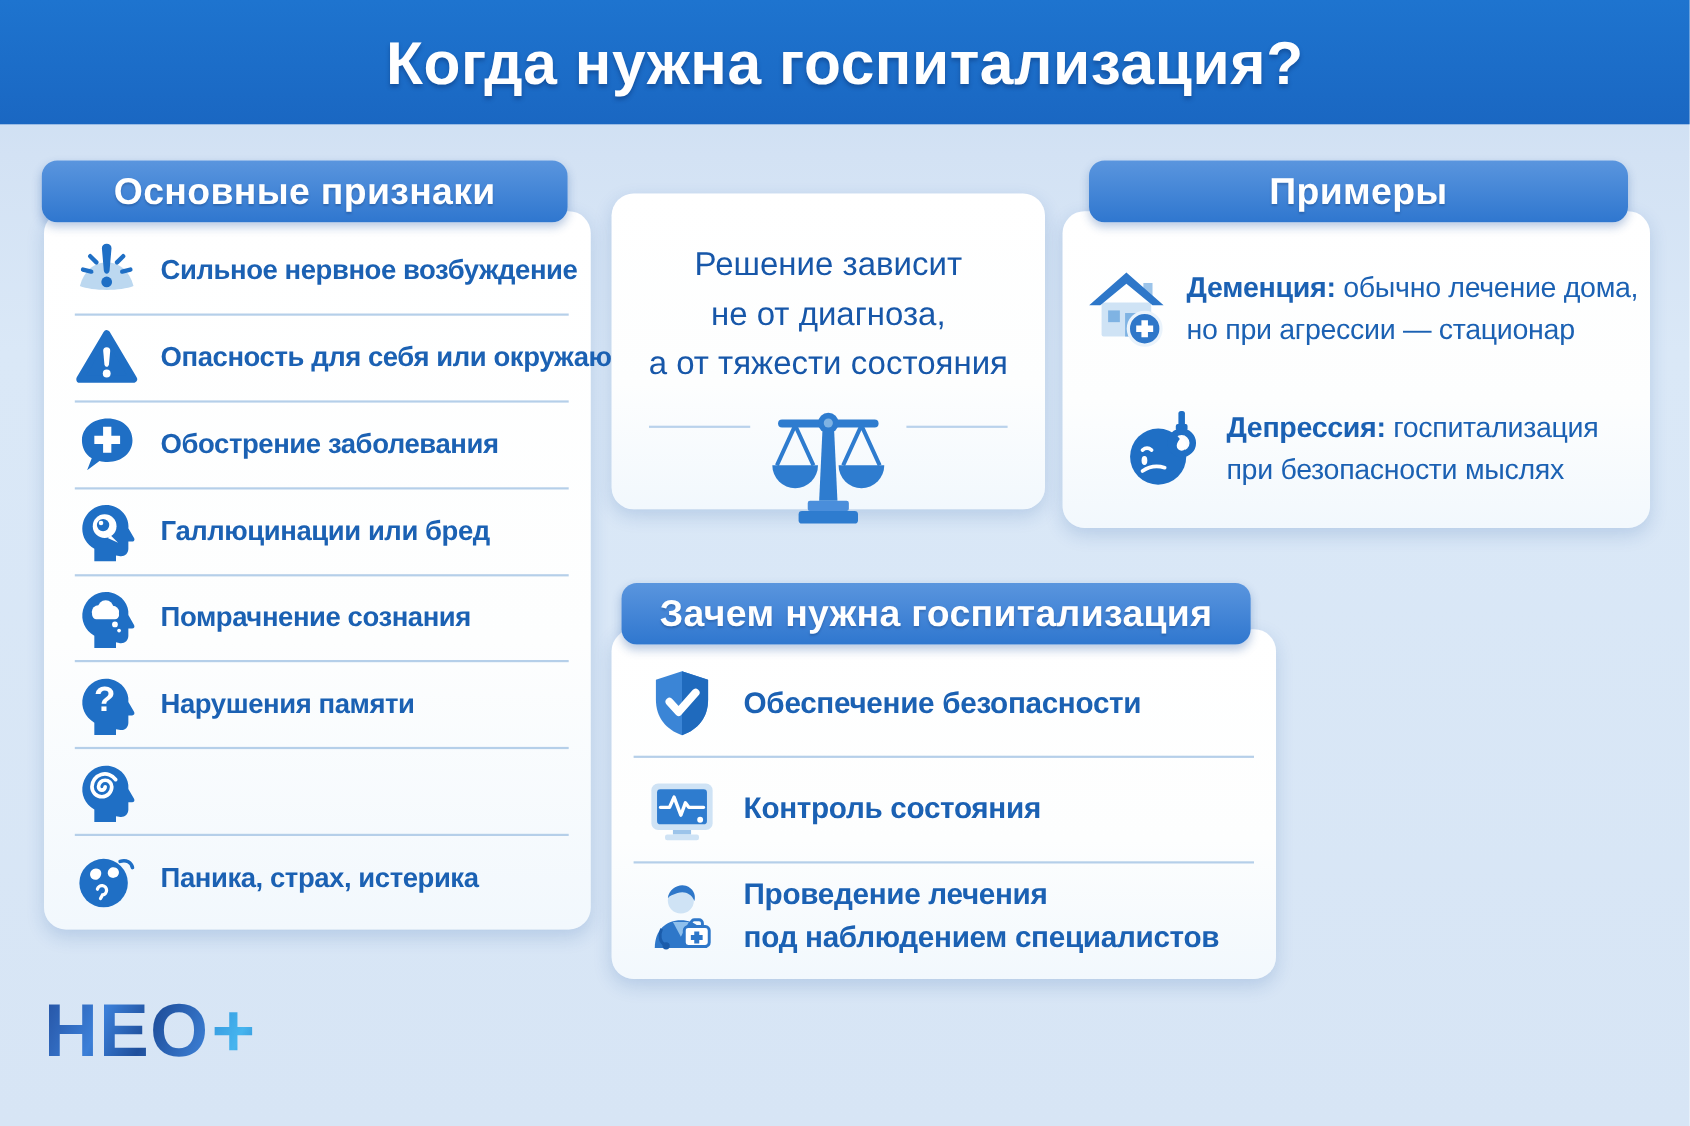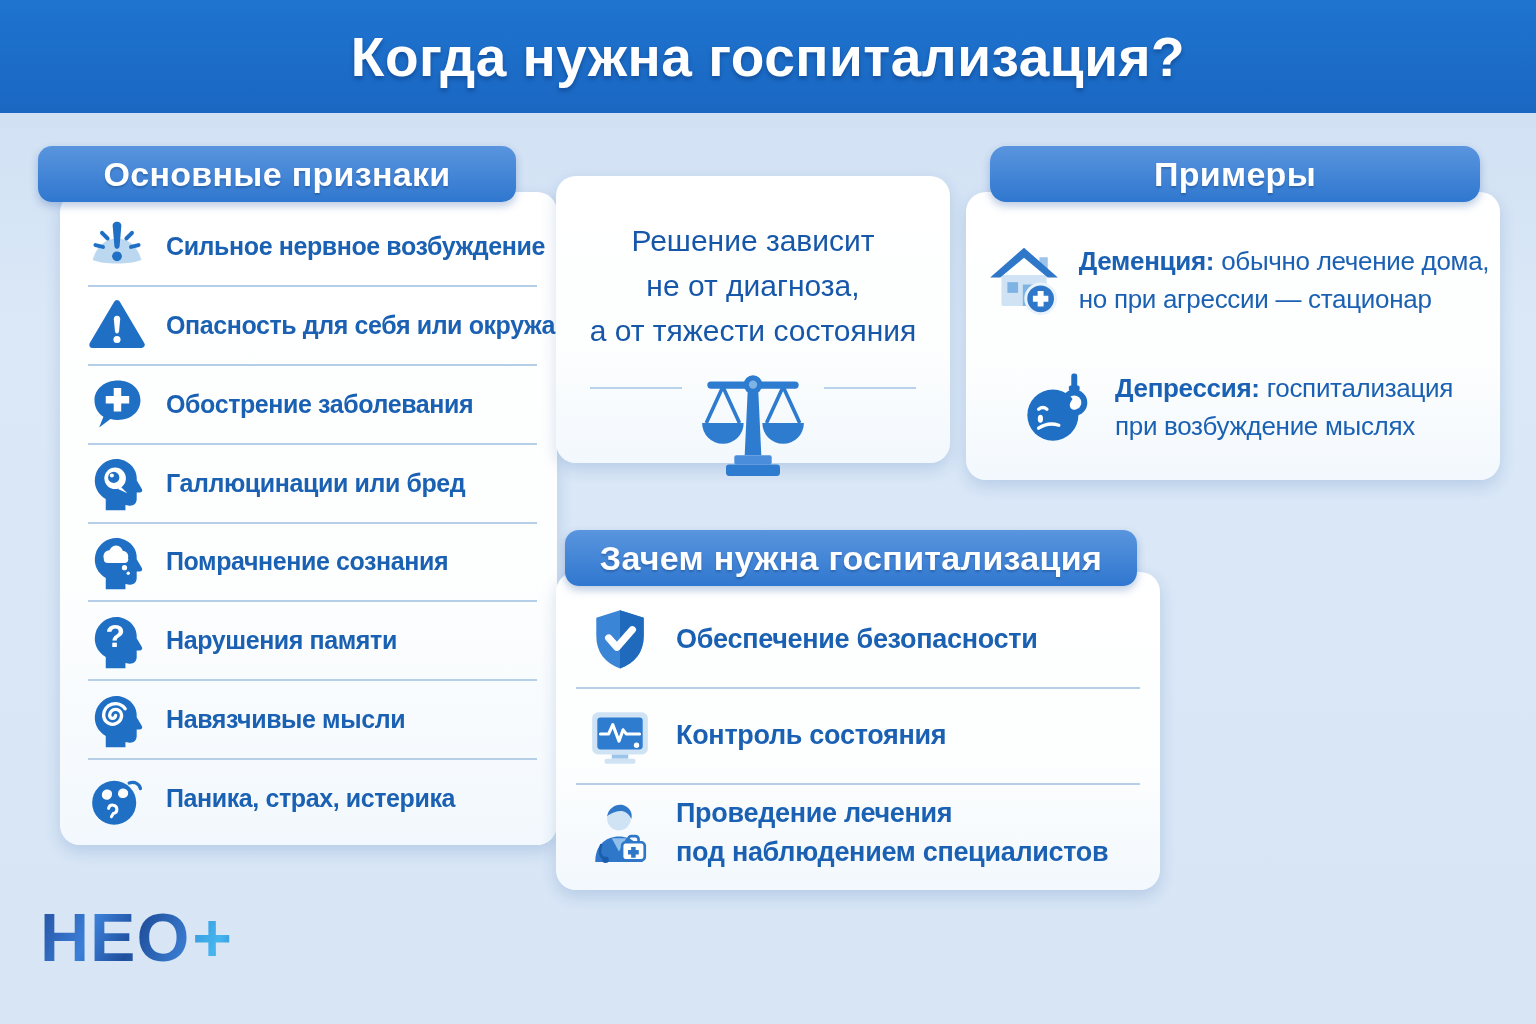--- a/index.html
+++ b/index.html
@@ -33,33 +33,33 @@
   
   .card{
     background:linear-gradient(180deg,#ffffff 0%,#fdfefe 60%,#f2f8fd 100%);
     border-radius:20px;
     box-shadow:0 6px 16px rgba(30,85,160,.18);
     z-index:2;
   }
   .sep{height:2px;background:#b5cfe9;flex:none;}
   
   .pill-left{left:38px;top:146px;width:478px;height:56px;}
-  .card-left{left:40px;top:192px;width:497px;height:653px;display:flex;flex-direction:column;padding:16px 0 8px;box-sizing:border-box;margin-left:20px;}
+  .card-left{left:40px;top:192px;width:497px;height:653px;display:flex;flex-direction:column;padding:16px 0 8px;box-sizing:border-box;}
   .card-left .row{flex:1;display:flex;align-items:center;padding:0 10px 0 26px;gap:18px;min-height:0;}
   .card-left .ic{width:62px;height:62px;flex:none;display:flex;align-items:center;justify-content:center;}
   .card-left .lbl{font-size:25px;font-weight:700;color:#1b61b3;letter-spacing:-0.4px;white-space:nowrap;}
   .card-left .sep{margin:0 20px 0 28px;}
   
   .card-mid{left:556px;top:176px;width:394px;height:287px;}
   .decision-text{padding:42px 20px 0;text-align:center;color:#1757a9;font-size:30px;font-weight:400;line-height:1.5;}
   .scale-row{position:absolute;left:0;right:0;bottom:-14px;display:flex;align-items:flex-start;justify-content:center;padding:0 34px;}
   .scale-line{flex:1;height:2px;background:#b9d2ec;margin-top:18px;}
   .scale-row svg{margin:0 6px;flex:none;}
   
-  .pill-right{left:990px;top:146px;width:490px;height:56px;border-radius:16px;}
+  .pill-right{left:990px;top:146px;width:490px;height:56px;}
   .card-right{left:966px;top:192px;width:534px;height:288px;display:flex;flex-direction:column;padding:26px 0 10px;box-sizing:border-box;align-items:center;}
   .card-right .row{flex:1;display:flex;align-items:center;padding:0 14px 0 22px;gap:16px;min-height:0;}
   .card-right .ic{width:78px;height:78px;flex:none;display:flex;align-items:center;justify-content:center;}
   .card-right .txt{font-size:26px;color:#1b61b3;font-weight:500;line-height:1.45;letter-spacing:-0.3px;white-space:nowrap;}
   .card-right .txt b{font-weight:700;}
   .card-right .sep{margin:0 18px;}
   
   .pill-reasons{left:565px;top:530px;width:572px;height:56px;}
   .card-reasons{left:556px;top:572px;width:604px;height:318px;display:flex;flex-direction:column;padding:20px 0 10px;box-sizing:border-box;}
   .card-reasons .row{flex:1;display:flex;align-items:center;padding:0 14px 0 30px;gap:22px;min-height:0;}
@@ -176,21 +176,20 @@
   </div>
   <div class="sep"></div>
 
   <div class="row">
     <span class="ic">
       <svg width="60" height="60" viewBox="0 0 64 64">
         <path d="M20 61 L20 49 C11 44 6.5 34 9 24 C12 12 24 4.5 36 7 C47 9.5 54 19 53 29 L58.5 38.5 C59.5 40.3 58.6 42 56.6 42 L53 42 L53 49 C53 54 49 57 44 56 L41 55.4 L41 61 Z" fill="#1f6fc5"></path>
         <path d="M30.5 27 a3.2 3.2 0 0 1 -6.4 0 a6.4 6.4 0 0 1 12.8 0 a9.6 9.6 0 0 1 -19.2 0 a12.6 12.6 0 0 1 23 -7" fill="none" stroke="#fff" stroke-width="3.6" stroke-linecap="round"></path>
       </svg>
     </span>
-    <span class="lbl">Навязчивые мысли</span>
   </div>
   <div class="sep"></div>
 
   <div class="row">
     <span class="ic">
       <svg width="60" height="60" viewBox="0 0 64 64">
         <circle cx="29" cy="36" r="23.5" fill="#1f6fc5"></circle>
         <path d="M45 15 C51 13 56 16 57 21" stroke="#1f6fc5" stroke-width="3.5" fill="none" stroke-linecap="round"></path>
         <g fill="#fff">
           <path d="M16 29 C15 23 21 20 25 23 C28 25 27 31 23 32.5 C20 33.5 16.7 32 16 29 Z"></path>
@@ -267,21 +266,21 @@
         <g stroke="#fff" stroke-width="2.8" fill="none" stroke-linecap="round">
           <path d="M14 33 Q17.5 30 21 33"></path>
           <path d="M14 49 Q22 43.5 31 46.5"></path>
         </g>
         <ellipse cx="15.5" cy="41" rx="2.2" ry="3.4" fill="#fff"></ellipse>
       </svg>
     </span>
     <span class="txt">
       <b>Депрессия:</b>
       <span>госпитализация</span><br>
-      <span>при возбуждение мыслях</span>
+      <span>при безопасности мыслях</span>
     </span>
   </div>
 
 </section>
 
 <div class="abs pill pill-reasons">
   <span>Зачем нужна госпитализация</span>
 </div>
 
 <section class="abs card card-reasons">

